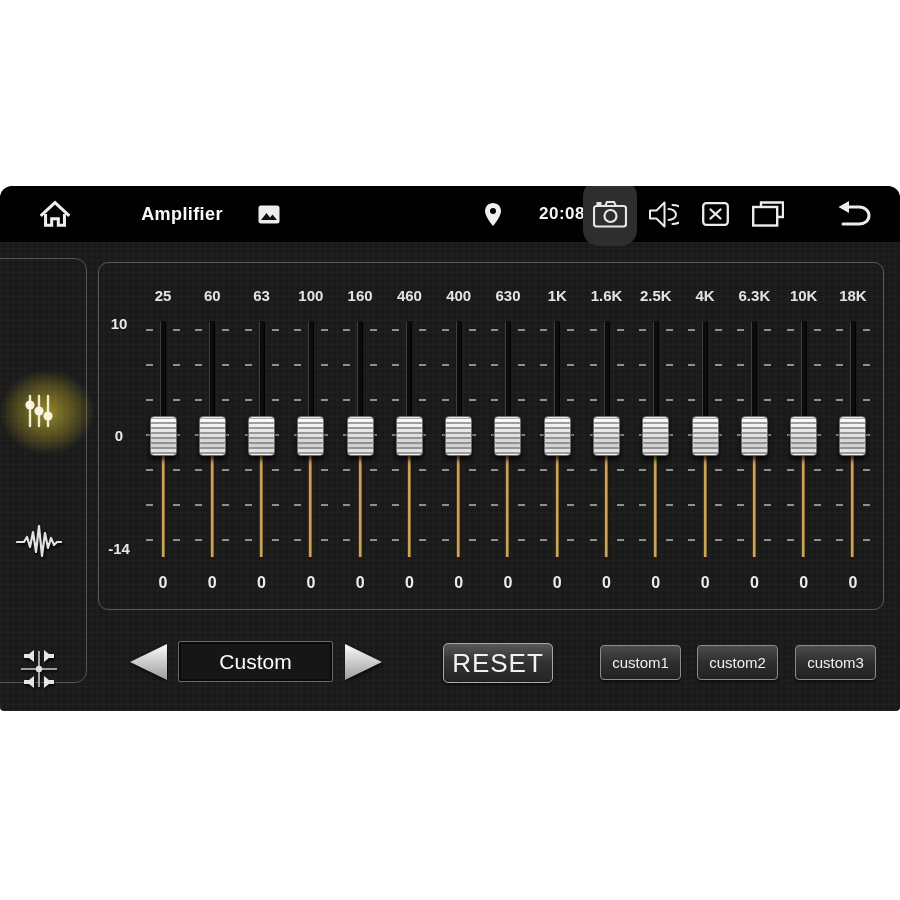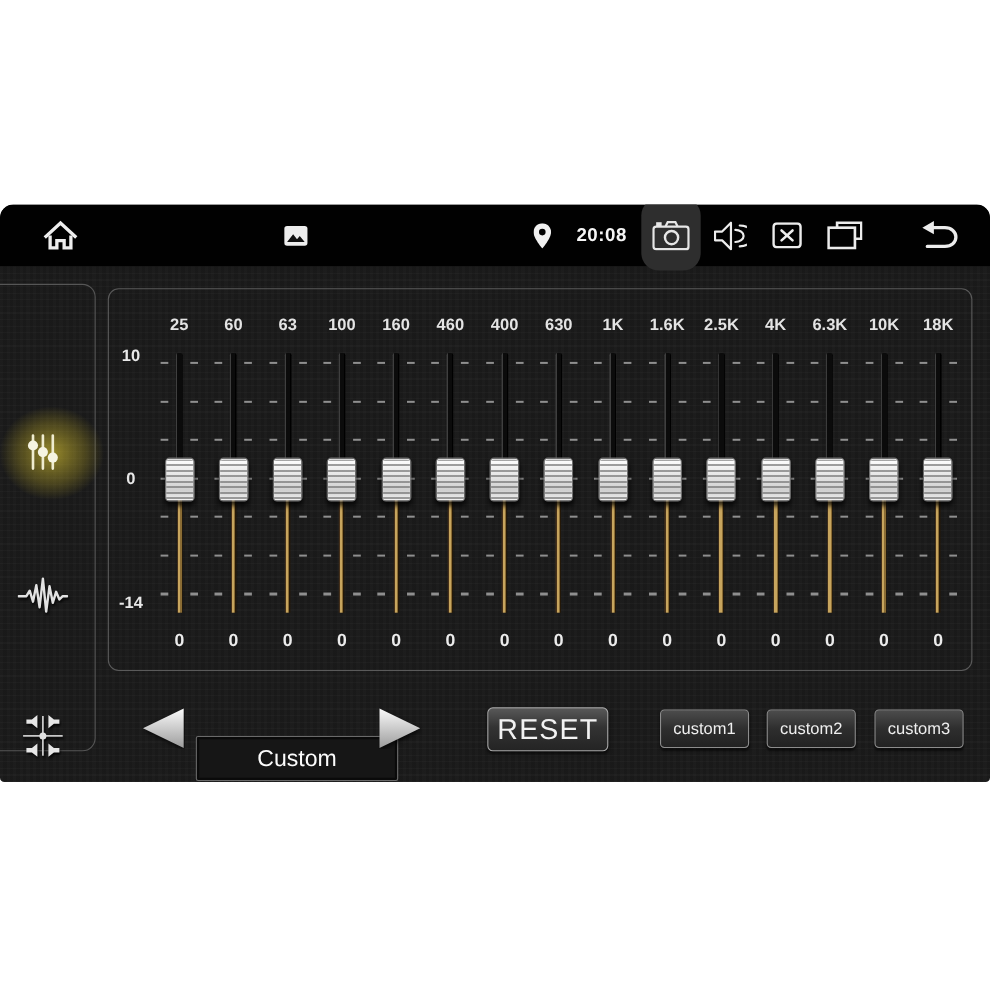--- a/index.html
+++ b/index.html
@@ -15,21 +15,21 @@
     overflow:hidden;
   }
 
   
   .statusbar {
     position:absolute; left:0; top:0; width:900px; height:56px;
     background:#010101; border-radius:12px 12px 0 0;
   }
   .sb-item { position:absolute; top:0; height:56px; display:flex; align-items:center; justify-content:center; }
   .sb-title { color:#fafafa; font-size:18px; font-weight:bold; letter-spacing:0.4px; }
-  .sb-time  { color:#f5f5f5; font-size:17px; font-weight:bold; letter-spacing:0.5px; }
+  .sb-time  { color:#f5f5f5; font-size:17px; font-weight:bold; letter-spacing:0.5px;margin-left:15px; }
   .camera-pill {
     position:absolute; left:583px; top:-6px; width:54px; height:66px;
     background:#2e2e2e; border-radius:16px;
   }
 
   
   .sidebar {
     position:absolute; left:-12px; top:72px; width:99px; height:425px;
     border:1px solid #565656; border-radius:12px;
   }
@@ -81,25 +81,25 @@
     background-image:
       repeating-linear-gradient(to bottom, rgba(110,110,110,0.65) 0 2px, rgba(255,255,255,0) 2px 5px),
       linear-gradient(to bottom, #ffffff 0%, #e2e2e2 45%, #cfcfcf 75%, #f2f2f2 100%);
     box-shadow:0 4px 5px rgba(0,0,0,0.75), inset 0 1px 1px rgba(255,255,255,0.9);
   }
   .val { margin-top:16px; height:20px; line-height:20px; color:#ececec; font-size:16px; font-weight:bold; }
 
   
   .bottom-el { position:absolute; }
   .preset-box {
-    left:178px; top:455px; width:184px; height:41px;
+    left:178px; top:455px; width:155px; height:41px;
     background:#161616; border:1px solid #6a6a6a; border-radius:2px;
     box-shadow:inset 0 0 0 2px #0a0a0a;
     display:flex; align-items:center; justify-content:center;
-    color:#fcfcfc; font-size:21px;margin-top:28px;
+    color:#fcfcfc; font-size:21px;
   }
   .arrow-btn { top:457px; width:40px; height:38px; cursor:pointer; }
   .arrow-left { left:128px; }
   .arrow-right { left:344px; }
   .reset-btn {
     left:443px; top:457px; width:110px; height:40px;
     background:linear-gradient(to bottom, #585858 0%, #333333 45%, #242424 100%);
     border:1px solid #a8a8a8; border-radius:5px;
     box-shadow:0 2px 3px rgba(0,0,0,0.6);
     color:#f2f2f2; font-size:26px; letter-spacing:1px;
@@ -128,20 +128,21 @@
 
   <div class="statusbar">
 
     <div class="sb-item" style="left:36px; width:38px;">
       <svg width="34" height="32" viewBox="0 0 36 32">
         <path d="M4 17 L18 4 L32 17" fill="none" stroke="#eeeeee" stroke-width="3.2" stroke-linecap="square"></path>
         <path d="M8 16 V28 H14.5 V21 H21.5 V28 H28 V16" fill="none" stroke="#eeeeee" stroke-width="3.2"></path>
       </svg>
     </div>
 
+    <div class="sb-item sb-title" style="left:132px; width:100px;">Amplifier</div>
 
     <div class="sb-item" style="left:257px; width:24px;">
       <svg width="22" height="19" viewBox="0 0 22 19">
         <rect x="0.5" y="0.5" width="21" height="18" rx="2.5" fill="#ededed"></rect>
         <path d="M3 15 L8.5 8 L12 12.5 L14.5 9.5 L19 15 Z" fill="#101010"></path>
       </svg>
     </div>
 
     <div class="sb-item" style="left:484px; width:18px;">
       <svg width="16" height="23" viewBox="0 0 16 23">

